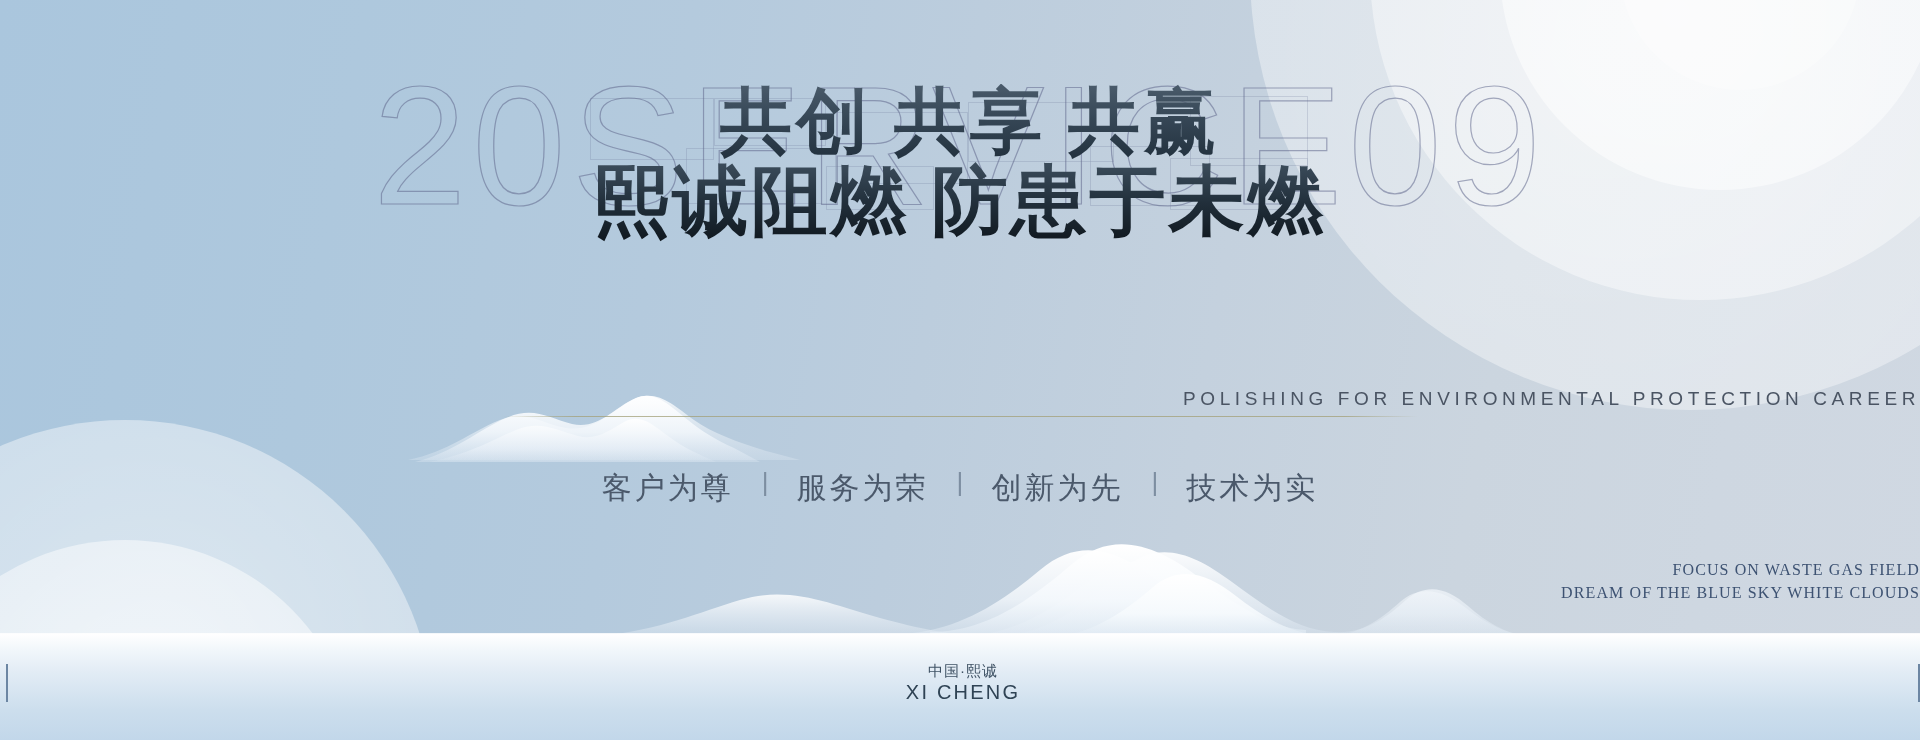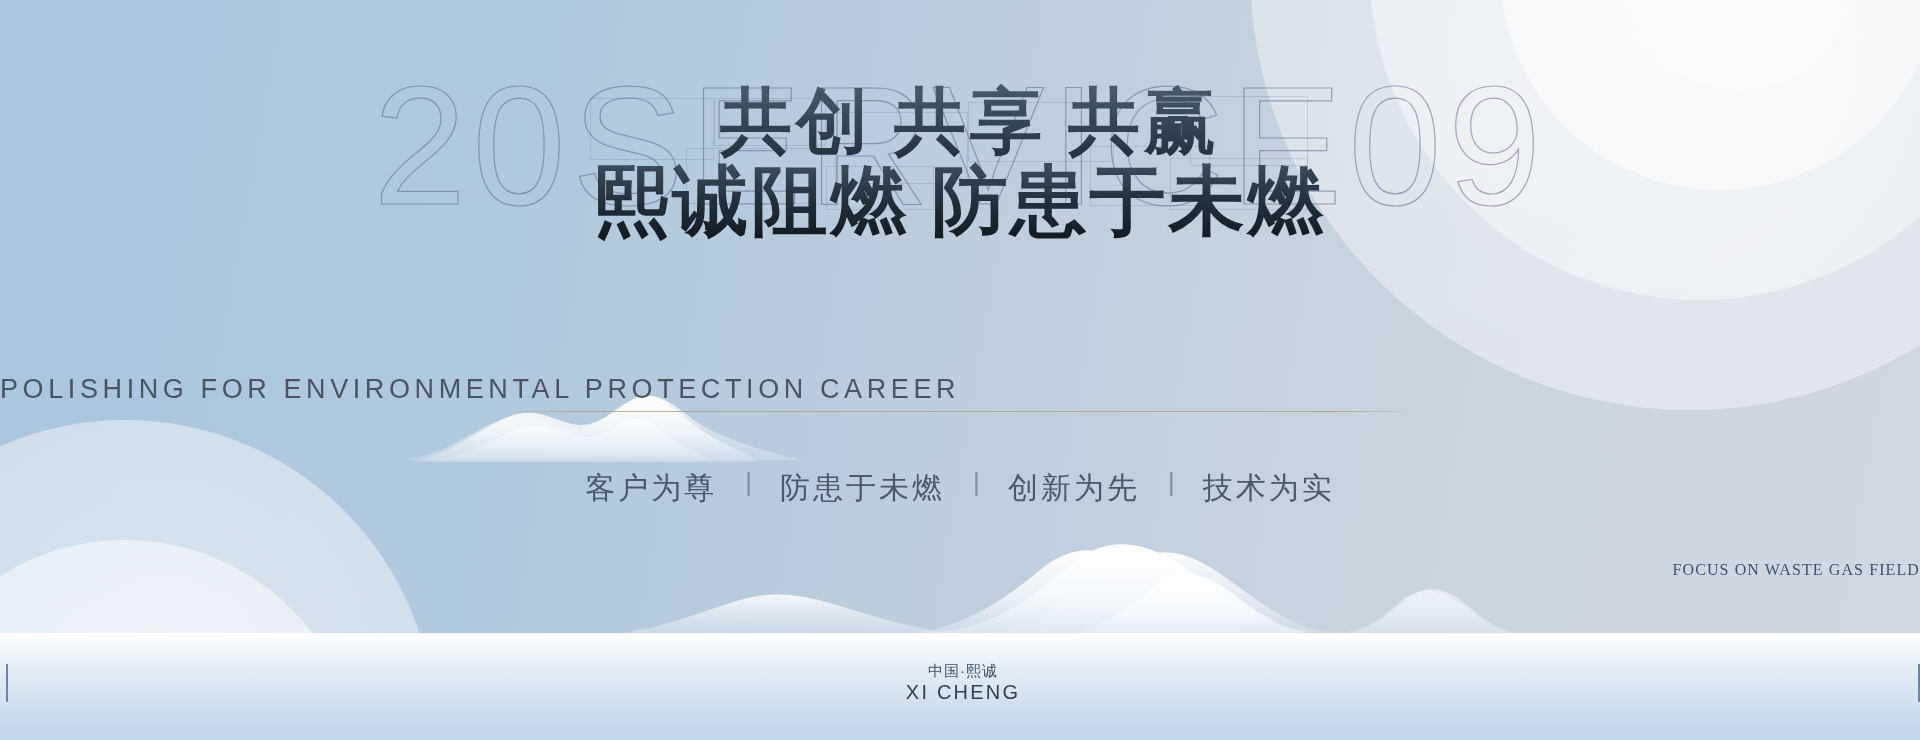--- a/index.html
+++ b/index.html
@@ -133,23 +133,23 @@
     background: linear-gradient(180deg, #3d4e5d 0%, #22303c 50%, #10181f 100%);
     -webkit-background-clip: text;
     background-clip: text;
     color: transparent;
   }
 
   
   .subtitle-en {
     position: absolute;
     left: 0; right: 0;
-    top: 374px;
-    text-align: left;
-    font-size: 27px;
+    top: 388px;
+    text-align: right;
+    font-size: 19px;
     letter-spacing: 4.6px;
     color: #4a5463;
     font-weight: 400;
     white-space: nowrap;
   }
   .subtitle-en .rule {
     display: block;
     width: 916px;
     height: 1px;
     margin: 6px auto 0;
@@ -326,29 +326,30 @@
   </div>
 
   <div class="subtitle-en">
     <span>POLISHING FOR ENVIRONMENTAL PROTECTION CAREER</span>
     <span class="rule"></span>
   </div>
 
   <div class="slogans">
     <span class="item">客户为尊</span>
     <span class="sep">|</span>
-    <span class="item">防患于未燃</span>
+    <span class="item">服务为荣</span>
     <span class="sep">|</span>
     <span class="item">创新为先</span>
     <span class="sep">|</span>
     <span class="item">技术为实</span>
   </div>
 
   <div class="micro-en">
     <span>FOCUS ON WASTE GAS FIELD</span>
+    <span>DREAM OF THE BLUE SKY WHITE CLOUDS</span>
   </div>
 
   <div class="ground-line"></div>
   <div class="ground"></div>
 
   <div class="footer-logo">
     <span class="bar"></span>
     <span class="txt">
       <span class="cn">中国·熙诚</span>
       <span class="en">XI CHENG</span>

